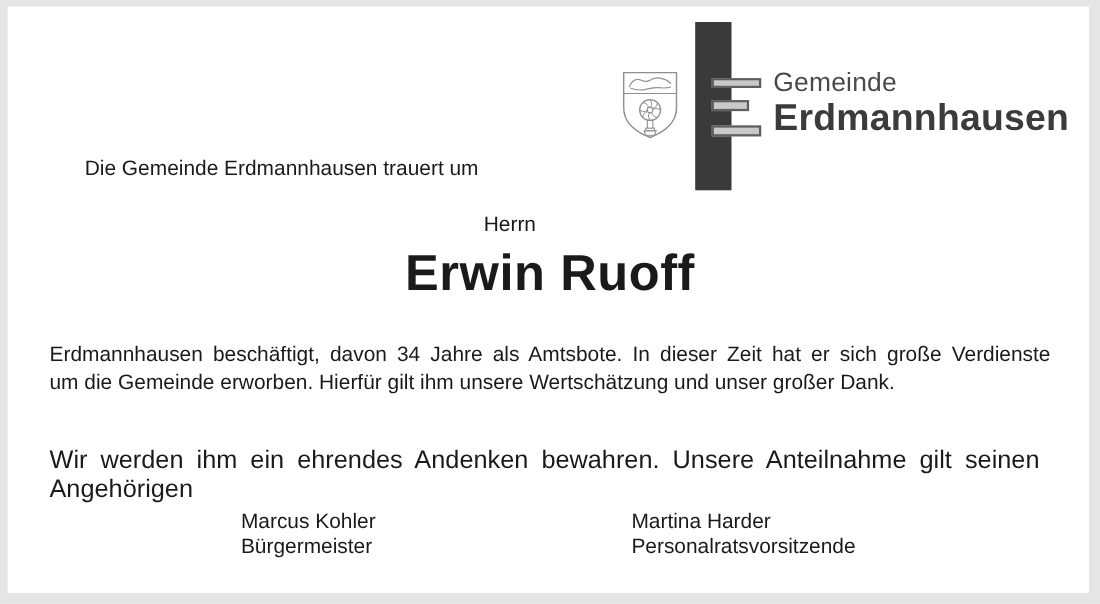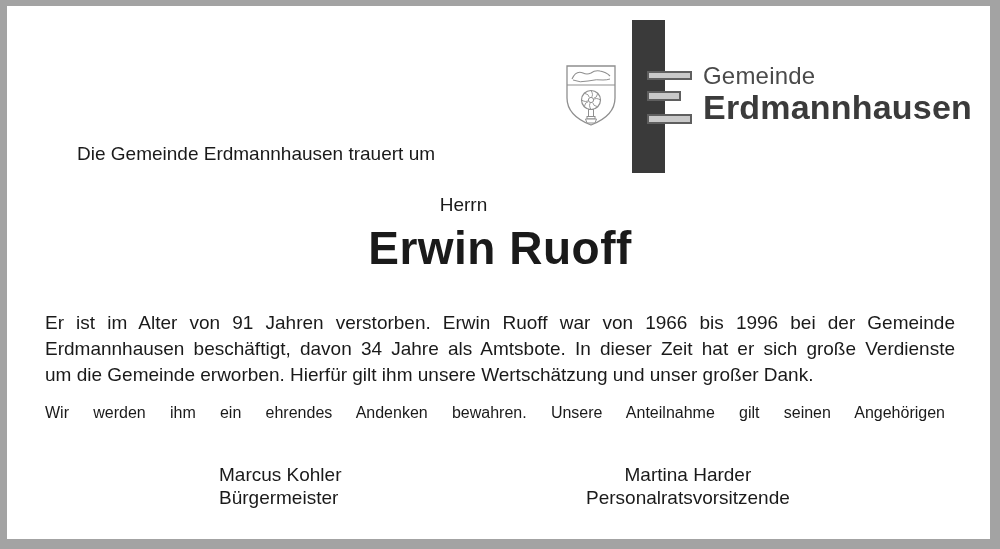--- a/index.html
+++ b/index.html
@@ -5,21 +5,21 @@
   * { margin: 0; padding: 0; box-sizing: border-box; }
   html, body { background: #ffffff; }
   body {
     font-family: "Liberation Sans", "DejaVu Sans", sans-serif;
     color: #1a1a1a;
   }
   .frame {
     position: relative;
     width: 1000px;
     height: 549px;
-    background: #a3a3a3;
+    background: #e5e5e5;
     overflow: hidden;
   }
   .page {
     position: absolute;
     left: 7px; top: 6px; right: 10px; bottom: 10px;
     background: #ffffff;
   }
   .abs { position: absolute; }
 
   
@@ -64,30 +64,30 @@
   .body-text {
     left: 45px; top: 310px; width: 910px;
     font-size: 19px; line-height: 26px;
   }
   .body-text .just {
     text-align: justify;
     text-align-last: justify;
   }
   .closing {
     left: 45px; top: 404px; width: 900px;
-    font-size: 16px;
+    font-size: 23px;
     text-align: justify;
     text-align-last: justify;
   }
   .sig {
     top: 463px;
     font-size: 19px; line-height: 23px;
   }
   .sig-left  { left: 219px; }
-  .sig-right { left: 586px; text-align: center; }
+  .sig-right { left: 574px; }
 </style>
 </head>
 <body>
 
 <div class="frame">
   <div class="page"></div>
 
   <div class="abs crest">
     <svg width="54" height="64" viewBox="0 0 54 64" fill="none" xmlns="http://www.w3.org/2000/svg">
       <path d="M3,2 H51 V34 C51,48 40,56 27,61 C14,56 3,48 3,34 Z" stroke="#8f8f8f" stroke-width="1.3" fill="#ffffff"></path>
@@ -114,21 +114,20 @@
   <div class="abs logo-text-1">Gemeinde</div>
   <div class="abs logo-text-2">Erdmannhausen</div>
 
   <div class="abs intro">Die Gemeinde Erdmannhausen trauert um</div>
 
   <div class="abs salutation">Herrn</div>
 
   <div class="abs deceased-name">Erwin Ruoff</div>
 
   <div class="abs body-text">
-    <div class="just">Er ist im Alter von 91 Jahren verstorben. Erwin Ruoff war von 1966 bis 1996 bei der Gemeinde</div>
     <div class="just">Erdmannhausen beschäftigt, davon 34 Jahre als Amtsbote. In dieser Zeit hat er sich große Verdienste</div>
     <div>um die Gemeinde erworben. Hierfür gilt ihm unsere Wertschätzung und unser großer Dank.</div>
   </div>
 
   <div class="abs closing">Wir werden ihm ein ehrendes Andenken bewahren. Unsere Anteilnahme gilt seinen Angehörigen</div>
 
   <div class="abs sig sig-left">
     <div>Marcus Kohler</div>
     <div>Bürgermeister</div>
   </div>

